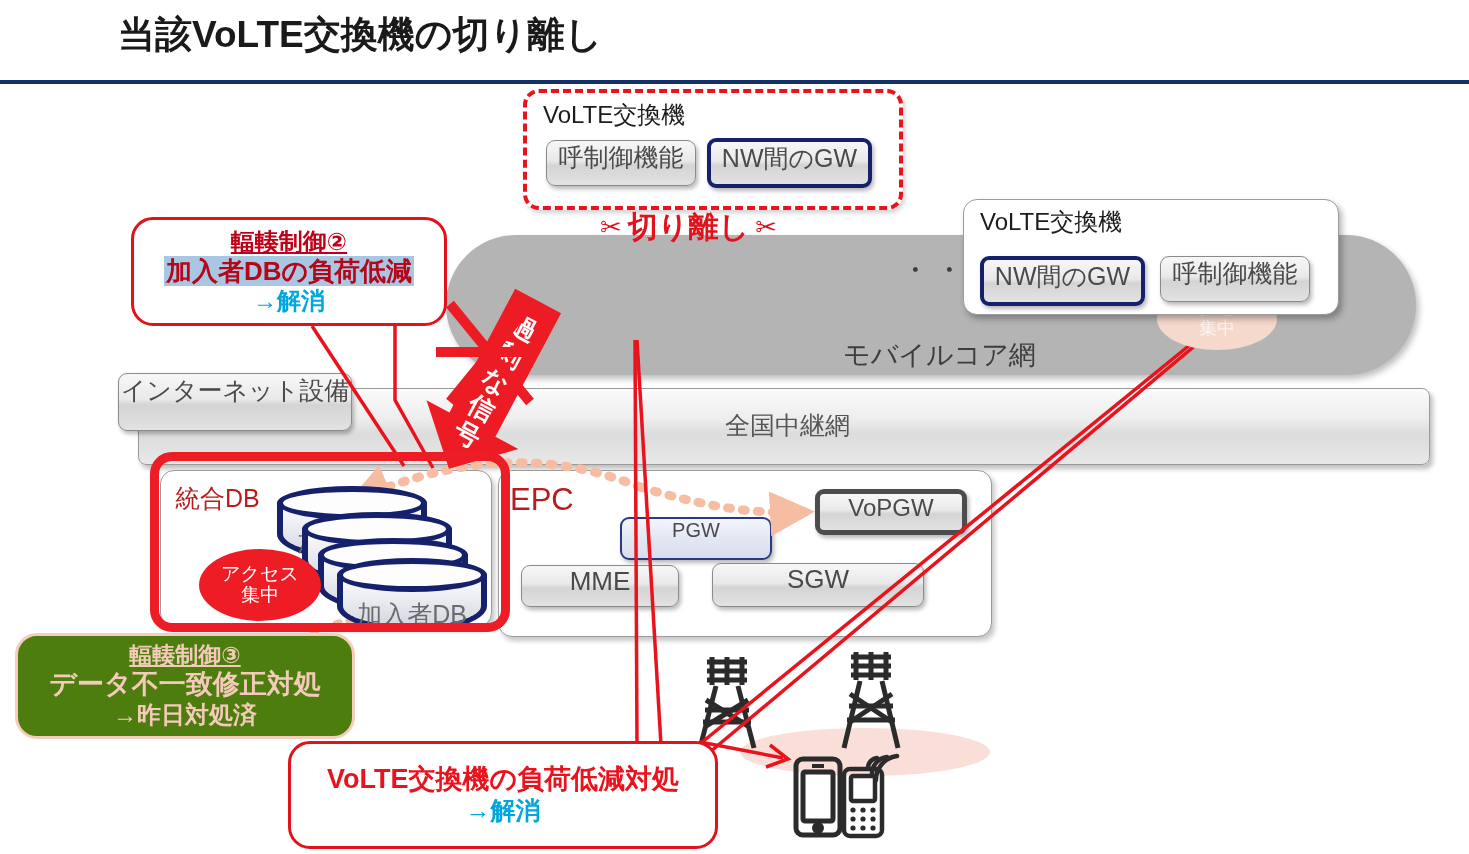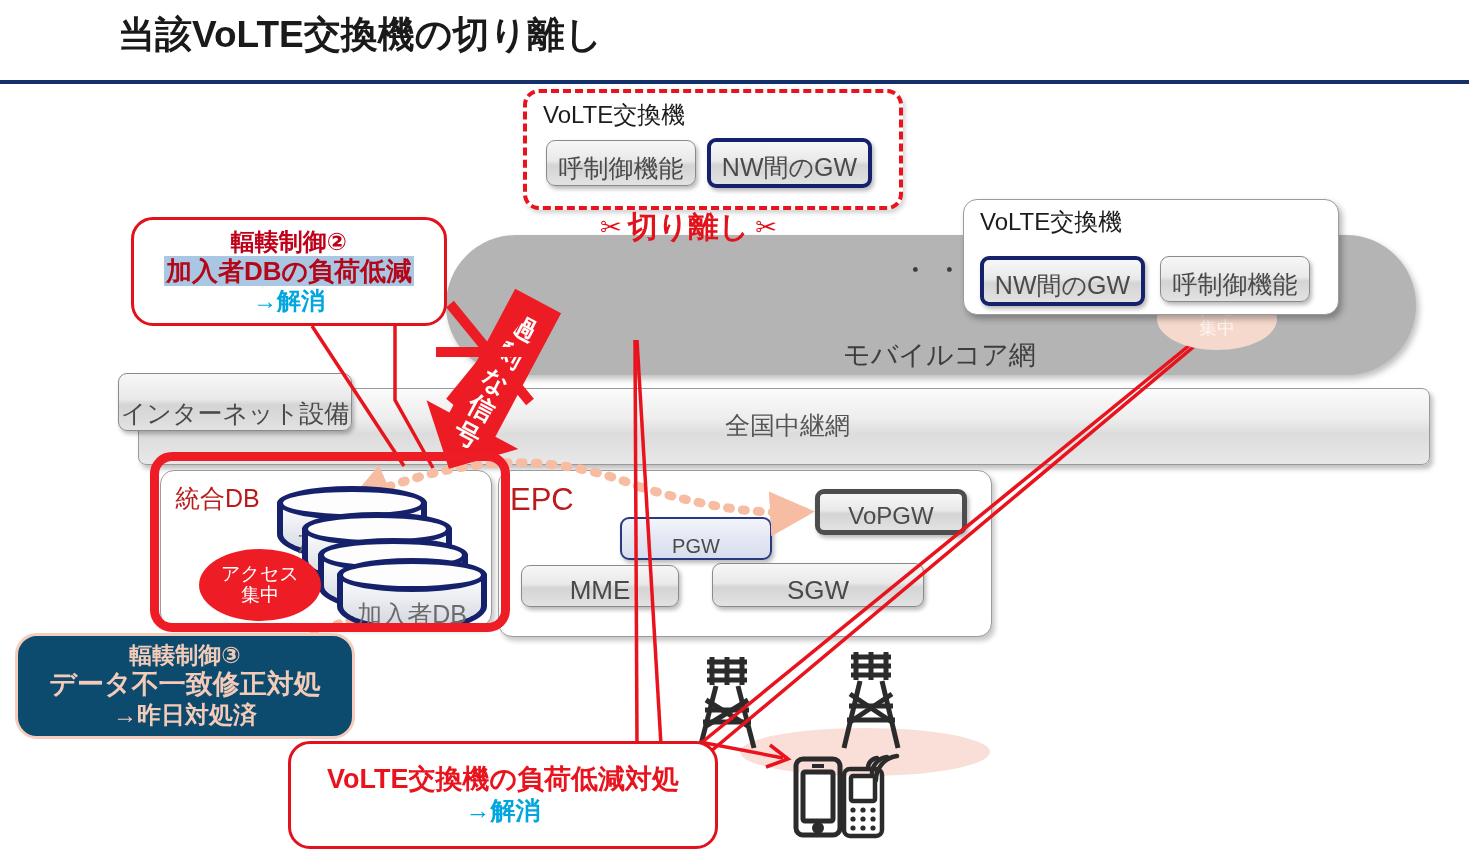--- a/index.html
+++ b/index.html
@@ -24,21 +24,21 @@
     background:#13306b;
   }
 
   
   .chip{
     position:absolute; box-sizing:border-box;
     border-radius:9px;
     background:linear-gradient(to bottom,#f7f7f7 0%,#e9e9e9 45%,#d4d4d4 55%,#e2e2e2 100%);
     border:1.5px solid #8a8a8a;
     color:#4a4a4a;
-    display:flex;align-items:flex-end;justify-content:center;
+    display:flex;align-items:flex-start;justify-content:center;
     box-shadow:2px 3px 4px rgba(0,0,0,.28);
     white-space:nowrap;
   }
   .chip.navy{border:4px solid #16216b;}
   .chip.thin-navy{border:2px solid #2a3a80;background:linear-gradient(to bottom,#f3f5fb 0%,#e3e7f3 50%,#d9deee 100%);}
   .chip.dark{border:5px solid #4d4d4d;}
 
   
   .core-cloud{
     position:absolute;
@@ -87,26 +87,26 @@
   
   .callout{
     position:absolute; box-sizing:border-box;
     background:#ffffff;
     border:3.5px solid #e1121c;
     border-radius:22px;
     text-align:center;
     display:flex;flex-direction:column;justify-content:center;
     line-height:1.18;
   }
-  .callout .l1{font-weight:bold;color:#c00018;}
+  .callout .l1{font-weight:bold;color:#c00018;text-decoration:underline;}
   .callout .l2{font-weight:bold;}
   .callout .l3{font-weight:bold;color:#00a6dd;}
   .callout.ghost{
     border-color:#f4cdbd;
-    background:#0c4a6e;
+    background:#4d7c0f;
   }
   .callout.ghost .l1,.callout.ghost .l2,.callout.ghost .l3{color:#f3cbb8;}
   .hl{background:#a9c7e2;padding:0 2px;}
 
   
   .cyl{position:absolute;width:150px;height:84px;}
   .cyl .body{
     position:absolute;left:0;top:16px;width:150px;height:58px;
     background:linear-gradient(to bottom,#fdfdfd 0%,#eef0f5 40%,#d3d6de 100%);
     border-left:6px solid #16216b;border-right:6px solid #16216b;

